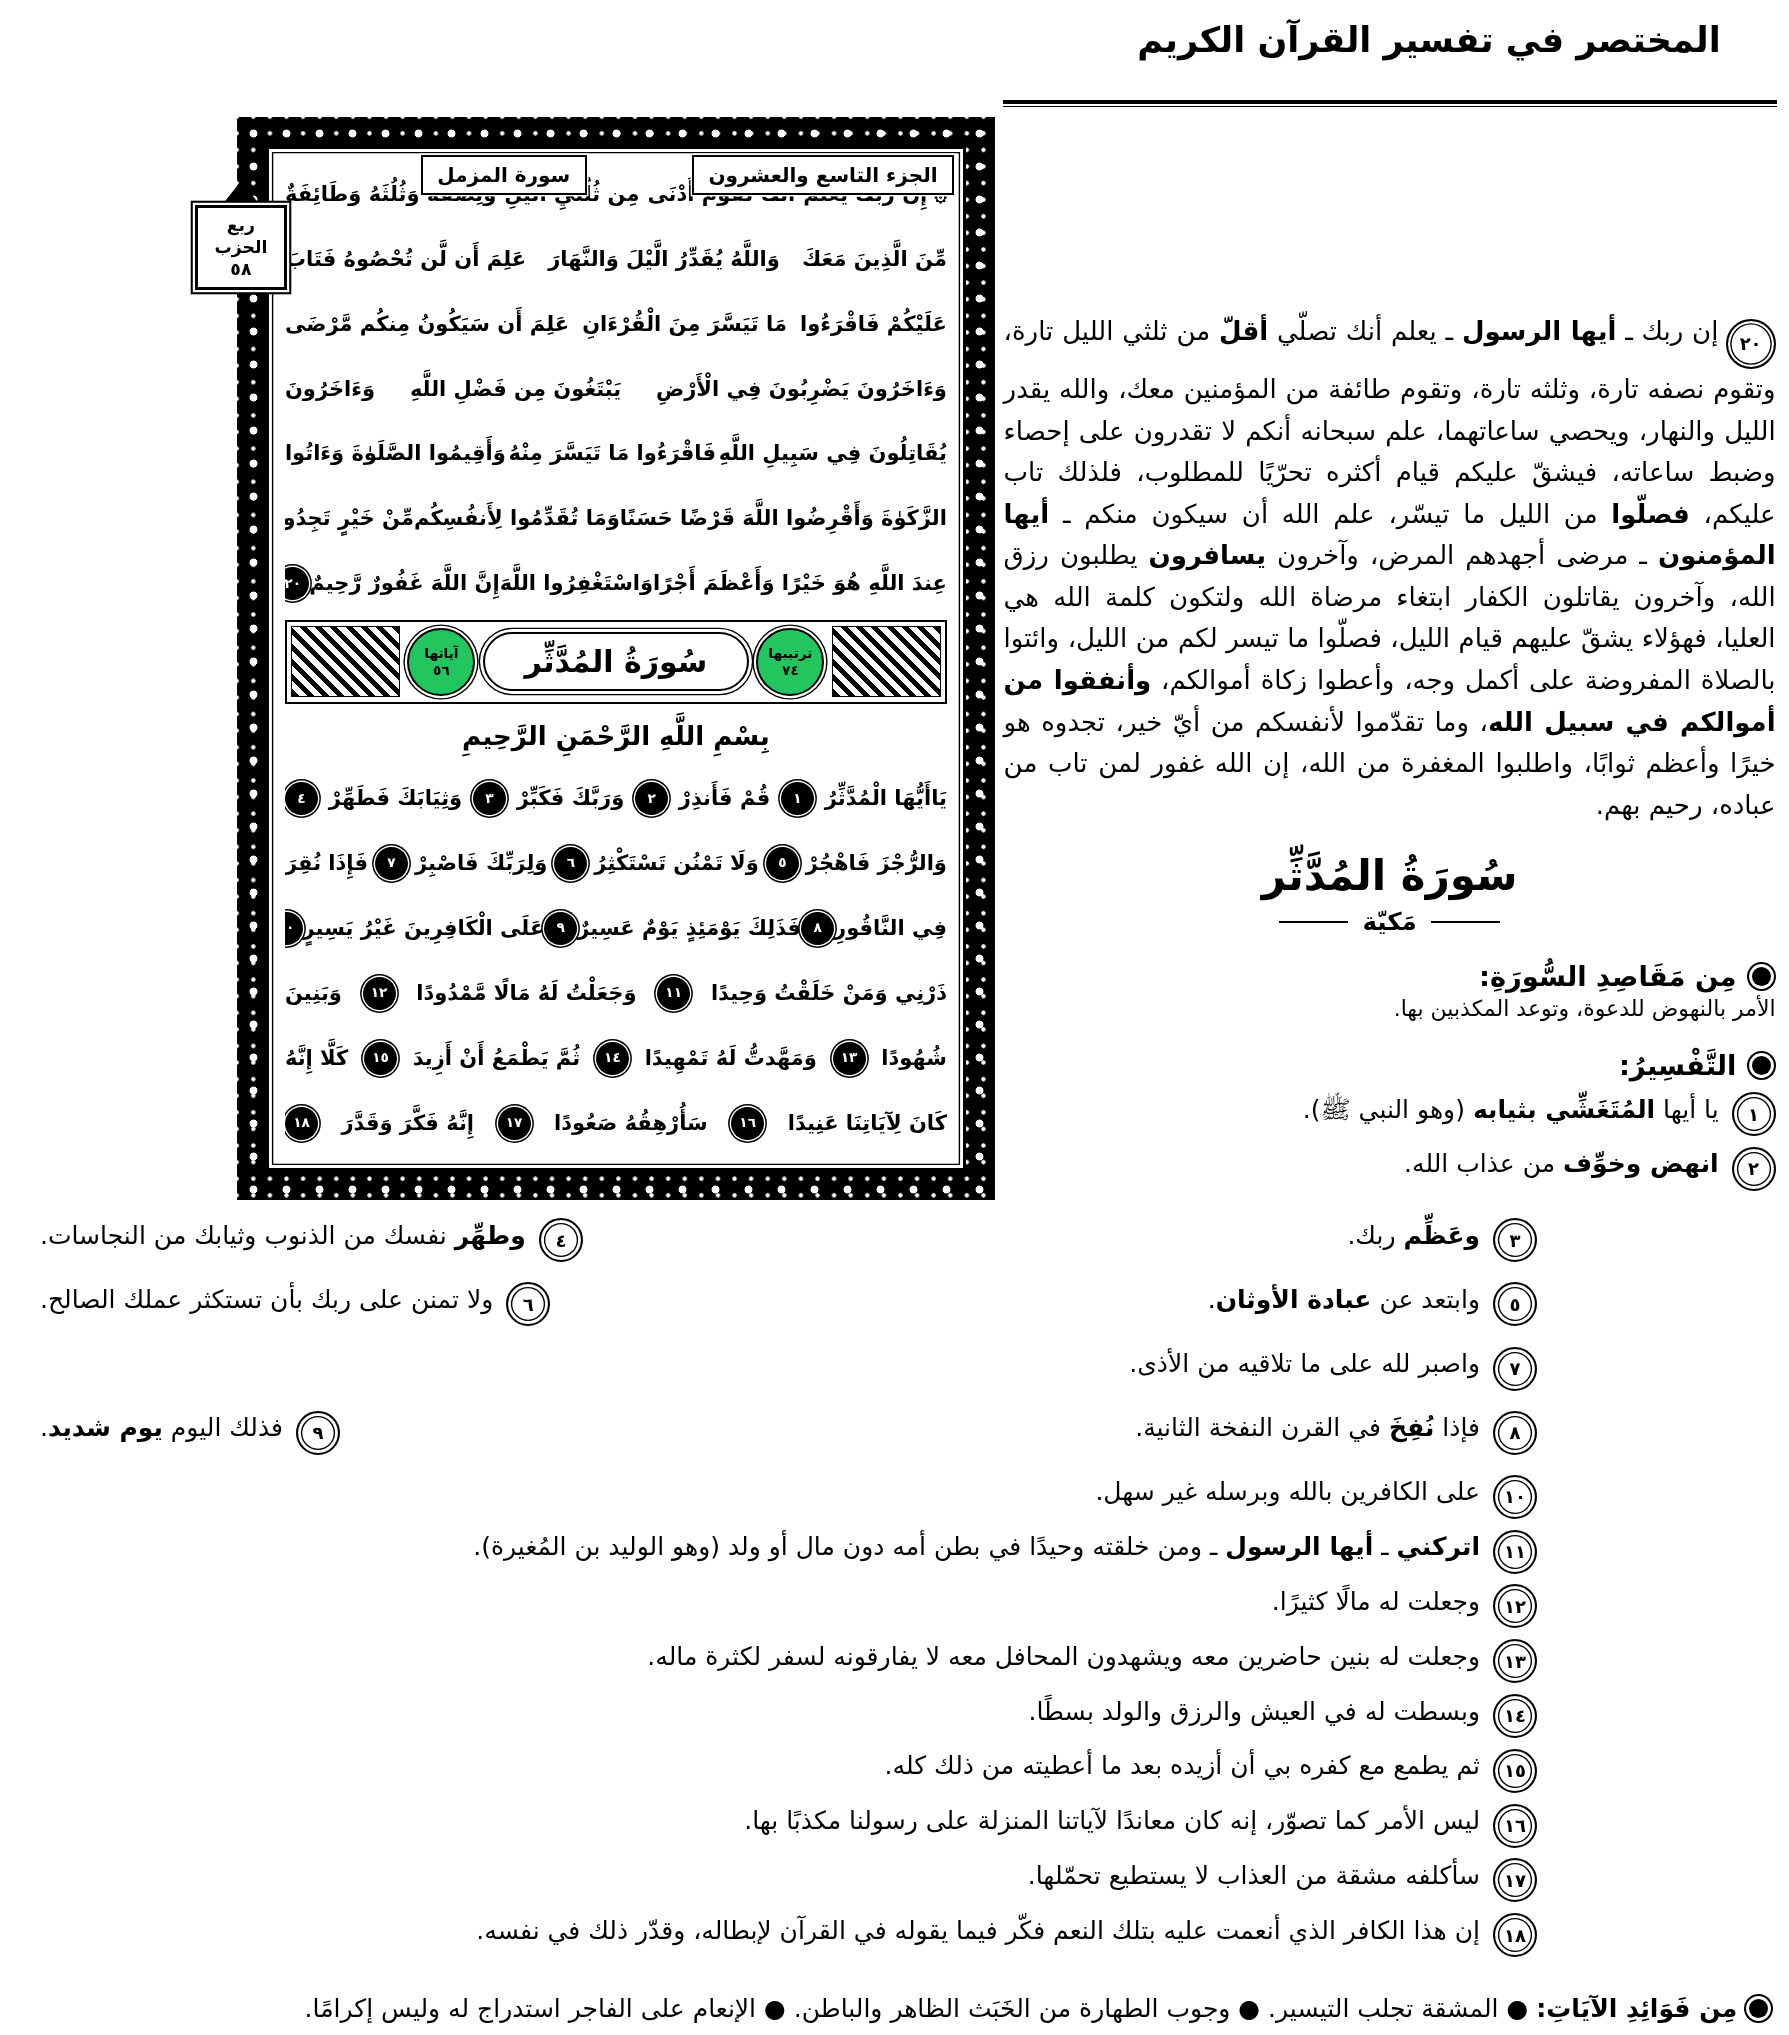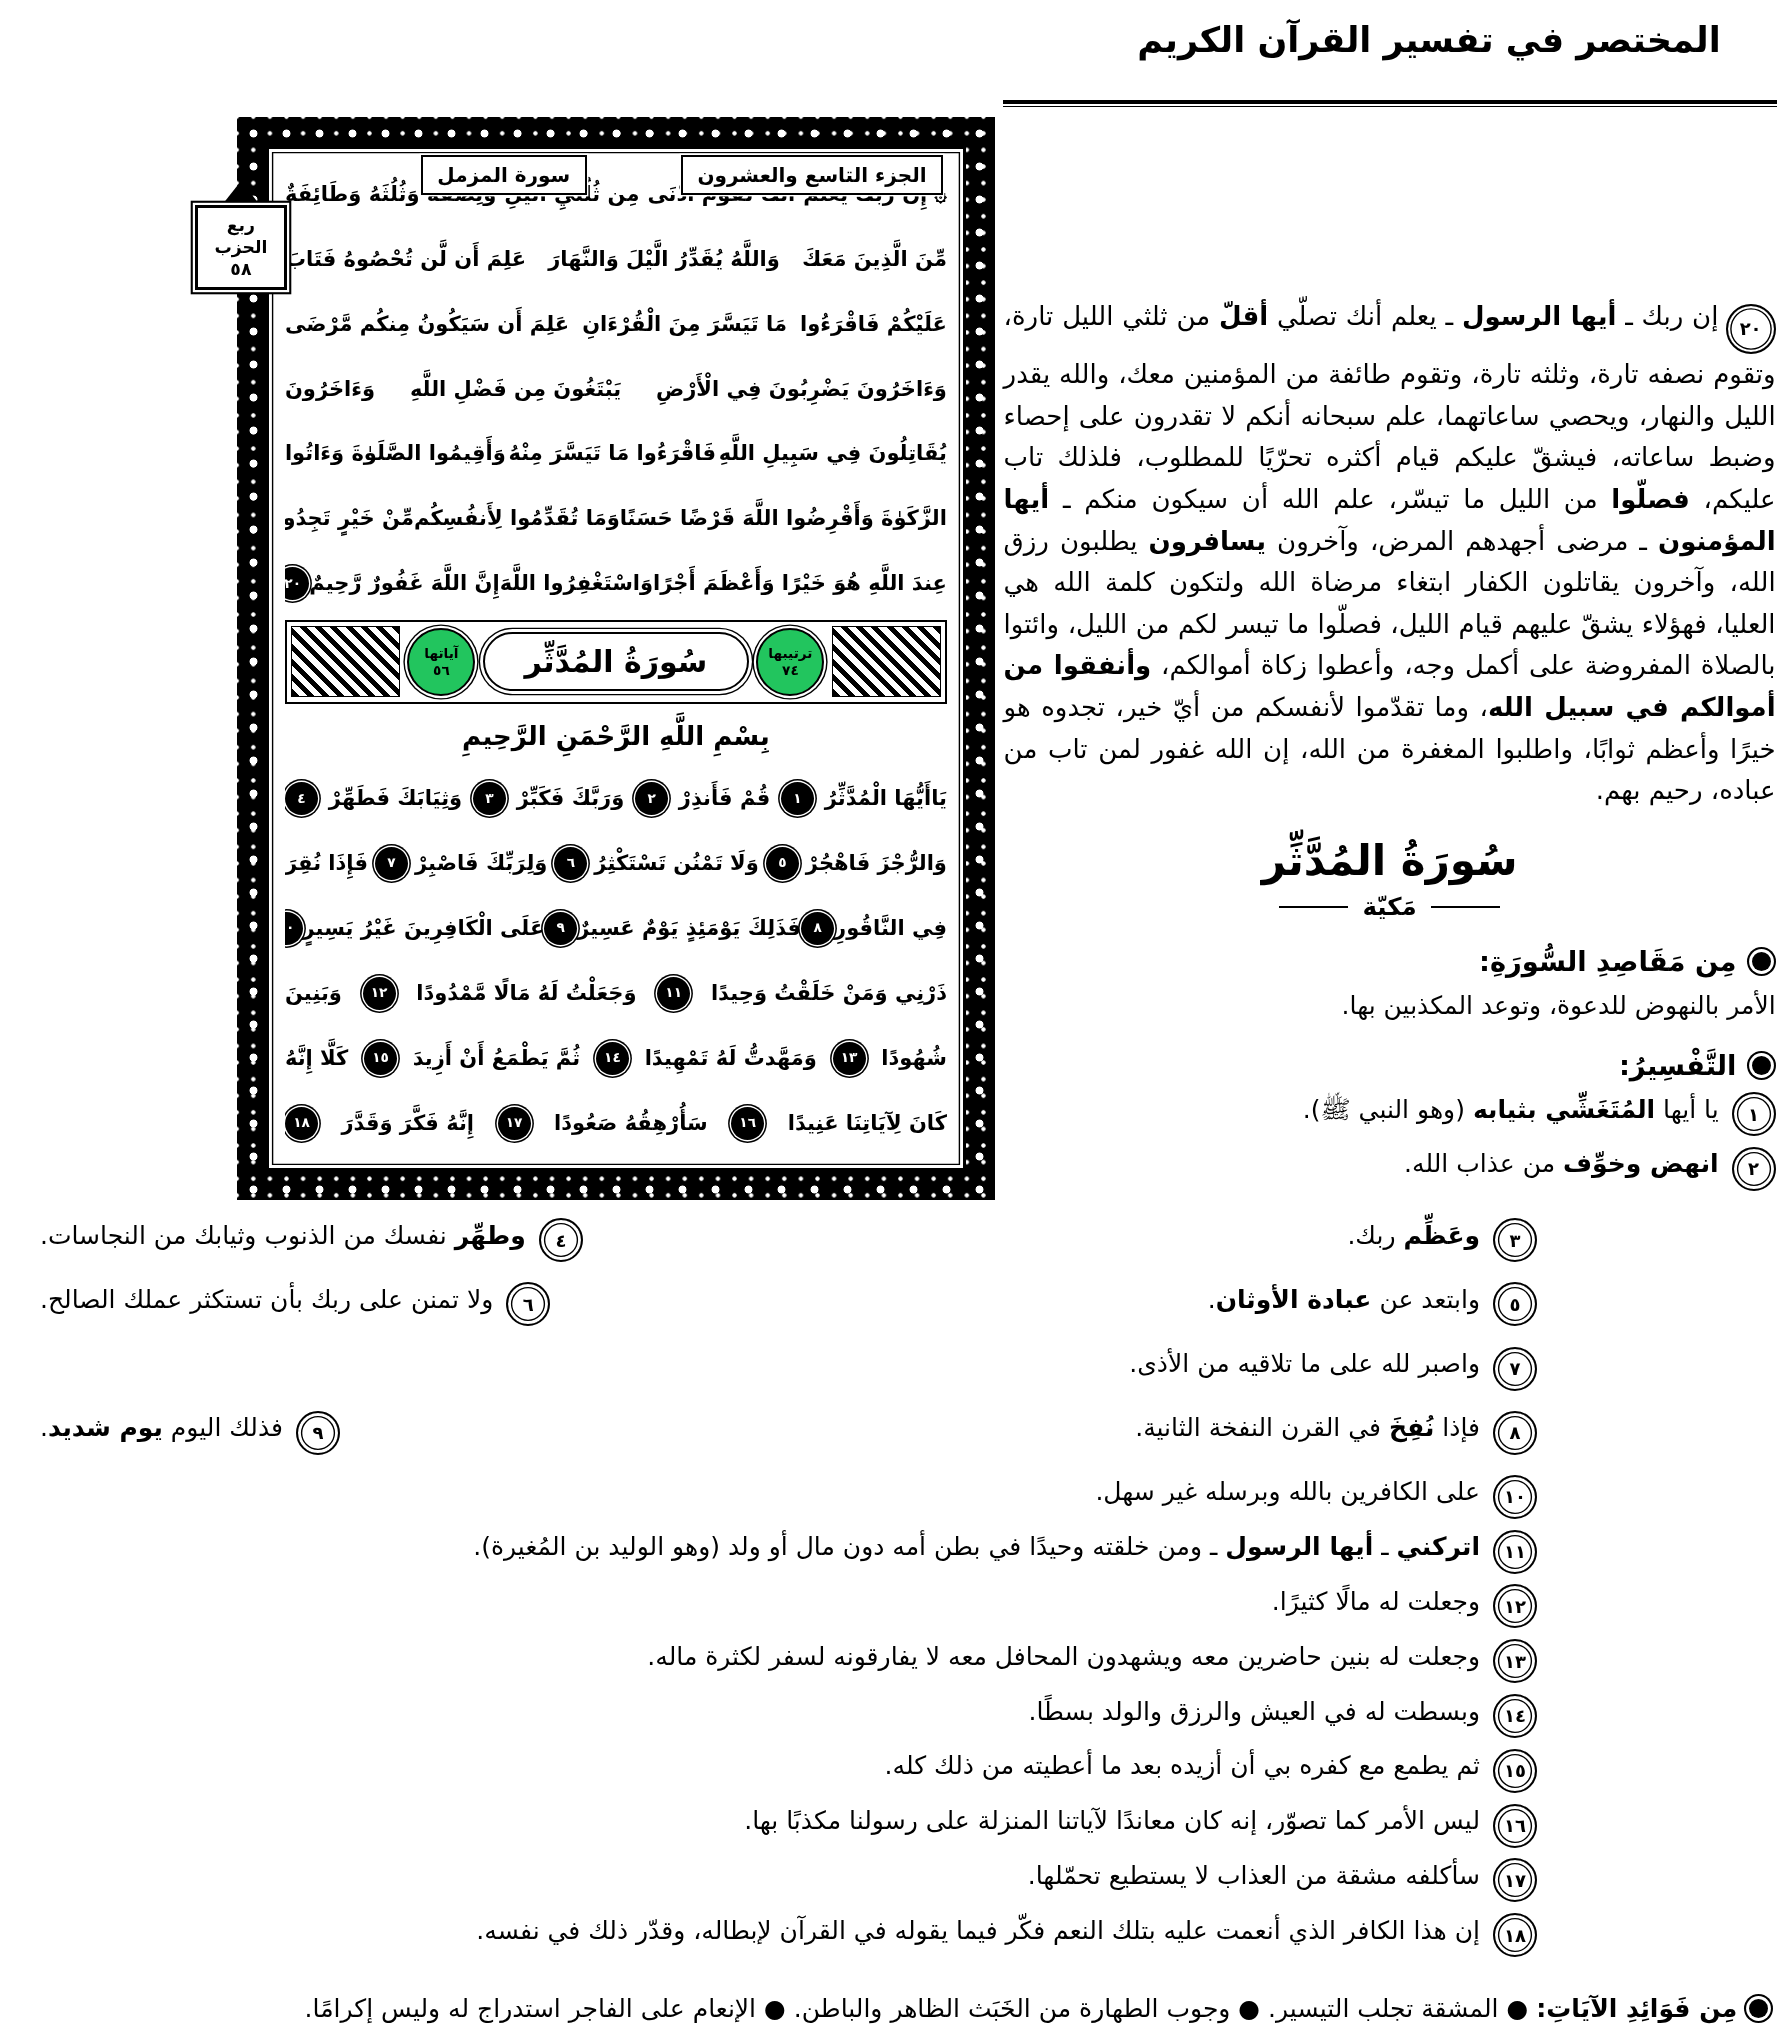--- a/index.html
+++ b/index.html
@@ -34,21 +34,21 @@
     box-shadow:inset 0 0 0 2.9px #fff,inset 0 0 0 4.3px #000;
     padding:13px 16px;display:flex;flex-direction:column;justify-content:space-between;
   }
   .corner-label{
     position:absolute;top:-10px;background:#fff;border:2.9px solid #000;
     padding:5.8px 14.4px;font-size:20px;font-weight:bold;z-index:5;white-space:nowrap;
     box-shadow:0 0 0 1.4px #fff;
     margin-top:48px;
   }
   .label-muzzammil{left:184px;}
-  .label-juz{right:52px;}
+  .label-juz{right:41px;}
   .hizb-medallion{
     position:absolute;left:-42px;top:64px;width:92px;z-index:6;text-align:center;
   }
   .hizb-crown{width:0;height:0;margin:0 auto;border-left:19px solid transparent;
     border-right:19px solid transparent;border-bottom:24.5px solid #000;}
   .hizb-box{background:#fff;border:3.6px solid #000;box-shadow:0 0 0 2.2px #fff,0 0 0 4.3px #000;
     padding:7.2px 2.9px;font-size:17.3px;font-weight:bold;line-height:1.25;}
 
   
   .mline{
@@ -94,21 +94,21 @@
     font-size:18px;font-weight:bold;margin-left:7.2px;
   }
   .surah-callig{text-align:center;font-size:42px;font-weight:bold;margin-top:24.5px;}
   .makkiyyah{display:flex;align-items:center;justify-content:center;gap:14.4px;margin-top:7.2px;
     font-size:24.5px;font-weight:bold;}
   .makkiyyah .dash{width:69px;border-top:2.9px solid #000;}
   .section-heading{display:flex;align-items:center;gap:11.5px;font-size:27.4px;font-weight:bold;
     margin-top:24.5px;}
   .flower{flex:none;width:19px;height:19px;border-radius:50%;background:#000;
     box-shadow:0 0 0 2.9px #fff,0 0 0 5px #000;margin:0 4.3px;}
-  .objectives-text{font-size:25px;line-height:1.55;margin-top:10px;}
+  .objectives-text{font-size:22px;line-height:1.55;}
 
   
   .titem{display:flex;align-items:flex-start;gap:13px;font-size:25px;line-height:1.5;margin:9.4px 0;}
   .n-marker{
     flex:none;width:40px;height:40px;border-radius:50%;border:2.2px solid #000;background:#fff;
     box-shadow:inset 0 0 0 2.9px #fff,inset 0 0 0 4.3px #000;
     display:flex;align-items:center;justify-content:center;font-size:18px;font-weight:bold;
     margin-top:1.4px;
   }
   .titem .text{flex:1;}

